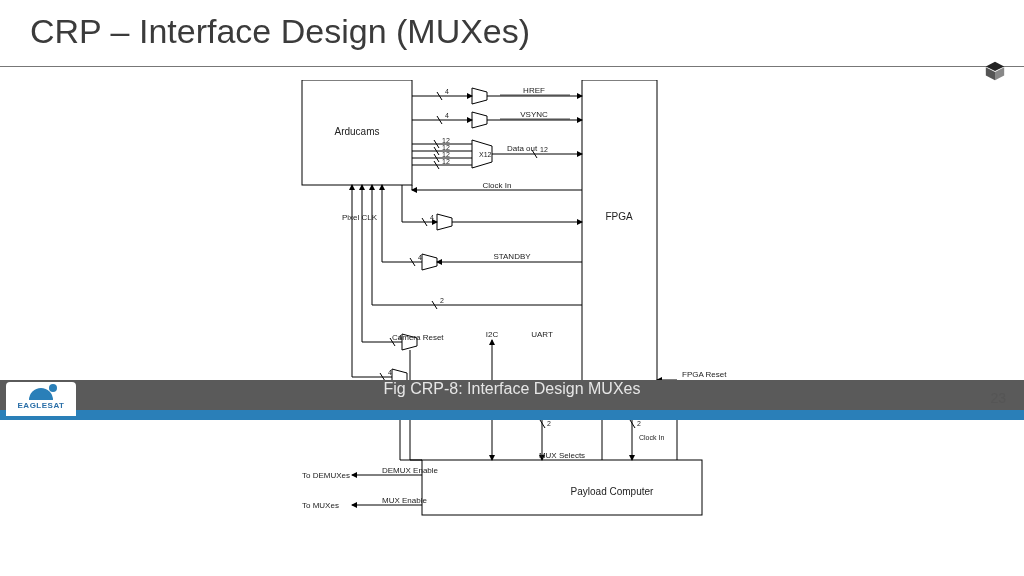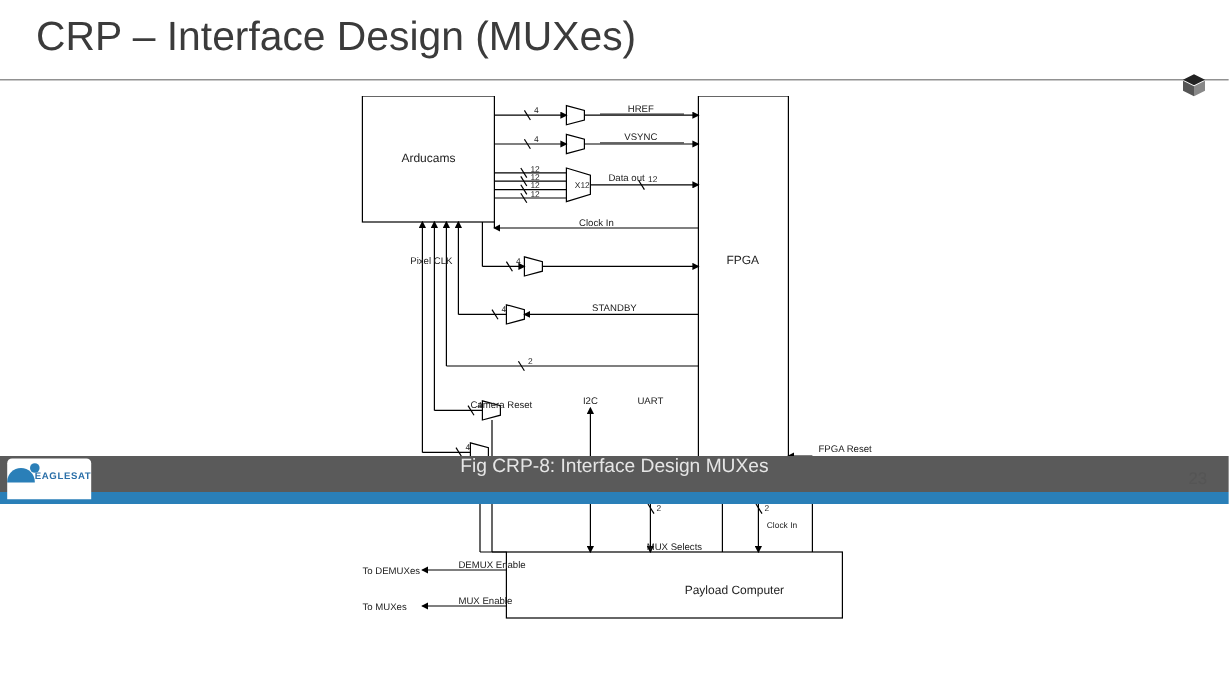--- a/index.html
+++ b/index.html
@@ -5,21 +5,21 @@
   html,body{margin:0;padding:0;width:1024px;height:576px;background:#fff;font-family:"Segoe UI Light","Segoe UI",Arial,sans-serif;color:#333;overflow:hidden}
   .slide{position:relative;width:1024px;height:420px}
   .title{position:absolute;left:30px;top:12px;font-size:34px;font-weight:300;color:#3b3b3b}
   .hr{position:absolute;left:0;top:66px;width:1024px;height:1px;background:#777}
   .cube-icon{position:absolute;right:18px;top:60px;width:22px;height:22px}
   .cube-icon svg{width:22px;height:22px}
   .diagram{position:absolute;left:282px;top:80px;width:500px;height:440px}
   .footer-bar{position:absolute;left:0;bottom:10px;width:1024px;height:30px;background:#5a5a5a;display:flex;align-items:flex-start;justify-content:center}
   .footer-bar .cap{color:#e6e6e6;font-size:16px;font-weight:300}
   .blue-strip{position:absolute;left:0;bottom:0;width:1024px;height:10px;background:#2a7fb8}
-  .logo{position:absolute;left:6px;bottom:4px;width:70px;height:34px;background:#fff;border-top-left-radius:4px;border-top-right-radius:4px;display:flex;align-items:center;justify-content:flex-end;padding-bottom:6px;box-sizing:border-box}
+  .logo{position:absolute;left:6px;bottom:4px;width:70px;height:34px;background:#fff;border-top-left-radius:4px;border-top-right-radius:4px;display:flex;flex-direction:column;align-items:center;justify-content:flex-end;padding-bottom:6px;box-sizing:border-box}
   .logo .dome{width:24px;height:12px;border-top-left-radius:12px;border-top-right-radius:12px;background:#2a7fb8;position:relative;margin-bottom:1px}
   .logo .dome::before{content:"";position:absolute;right:-4px;top:-4px;width:8px;height:8px;background:#2a7fb8;border-radius:50%}
   .logo .txt{font-size:8px;font-weight:700;letter-spacing:0.5px;color:#2a6fa8}
   .pgnum{position:absolute;right:18px;bottom:14px;font-size:14px;color:#555}
   
   .d-txt{font-family:Arial,sans-serif;font-size:8px;fill:#222}
   .d-med{font-family:Arial,sans-serif;font-size:10px;fill:#222}
   .d-tiny{font-family:Arial,sans-serif;font-size:7px;fill:#222}
 </style>
 </head>

